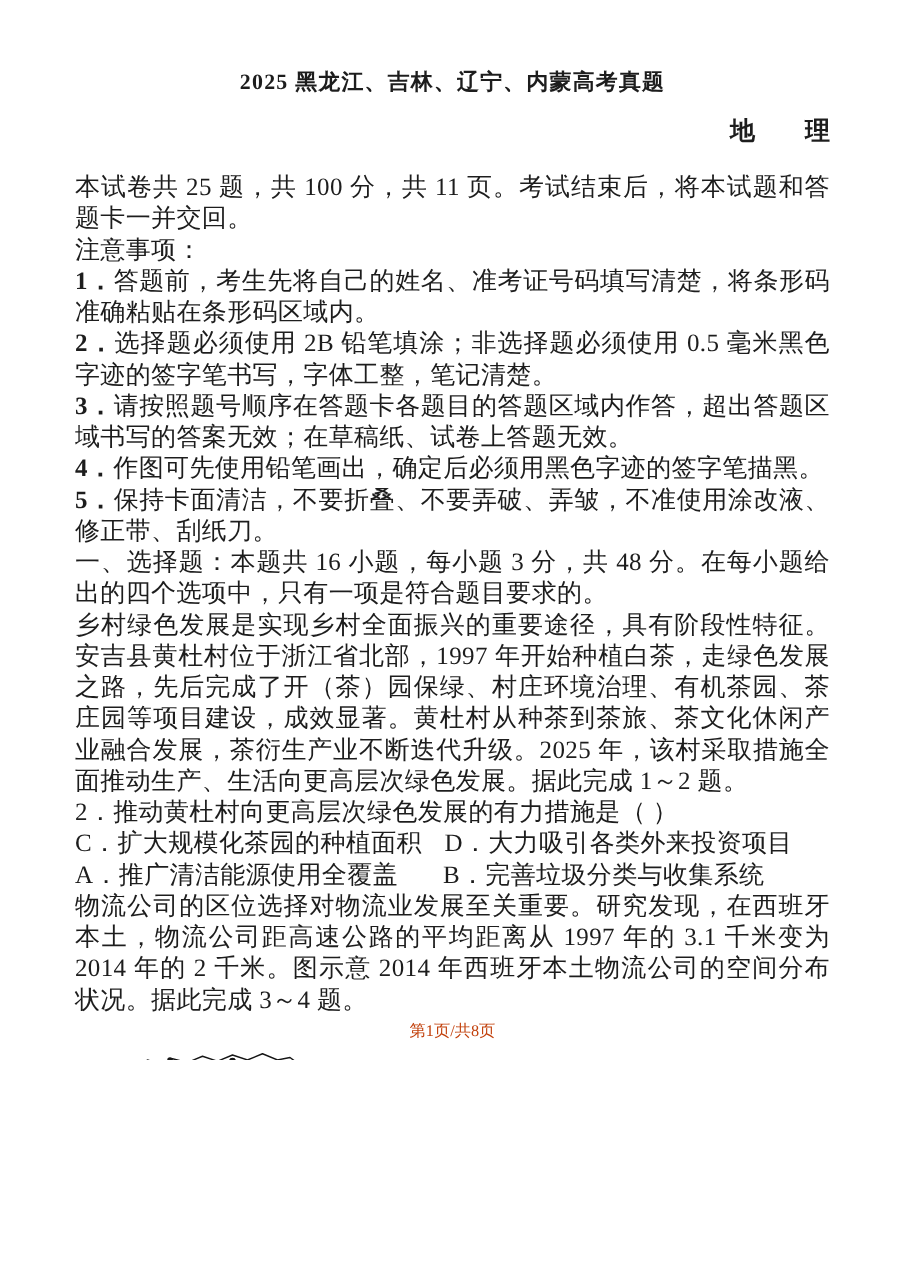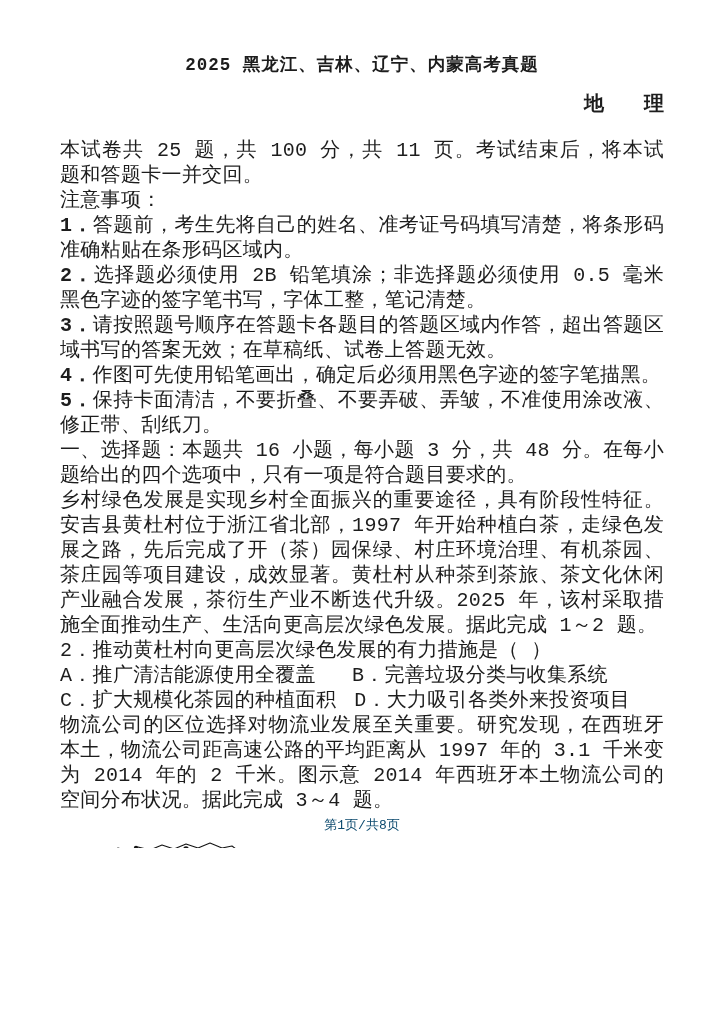--- a/index.html
+++ b/index.html
@@ -1,21 +1,21 @@
 <!DOCTYPE html>
 <html><head>
 <meta charset="utf-8">
 <style>
   html,body { margin:0; padding:0; background:#ffffff; }
   .page {
     position:relative;
     width:724px; height:848px;
     background:#ffffff;
     color:#1d1d1d;
-    font-family:Liberation Mono, monospace;
+    font-family:Liberation Serif, serif;
     overflow:hidden;
   }
   .content { padding:0 60px; }
   .title {
     margin:52px 0 0 0;
     text-align:center;
     font-size:17.5px; font-weight:bold;
     line-height:26px; letter-spacing:1px;
   }
   .subject {
@@ -33,21 +33,21 @@
   .note .num { font-weight:bold; }
   .opts span { margin-right:22px; }
   .opts span:last-child { margin-right:0; }
   .opts.wide span:first-child { margin-right:36px; }
   .opts.narrow span:first-child { margin-right:18px; }
   .figure { margin:4px 0 0 6px; }
   svg text { font-size:9.5px; fill:#1d1d1d; letter-spacing:0.5px; }
   svg text.scale-val { font-size:8.5px; }
   .footer {
     position:absolute; left:0; right:0; bottom:14px;
-    text-align:center; font-size:13px; color:#0c4a6e;
+    text-align:center; font-size:13px; color:#c2410c;
   }
 </style>
 </head>
 <body>
 
 <div class="page">
   <div class="content">
 
     <h1 class="title">2025 黑龙江、吉林、辽宁、内蒙高考真题</h1>
     <h2 class="subject">地　　理</h2>
@@ -69,25 +69,25 @@
     </div>
     <div class="note">
       <span class="num">5．</span><span>保持卡面清洁，不要折叠、不要弄破、弄皱，不准使用涂改液、修正带、刮纸刀。</span>
     </div>
 
     <p class="line">一、选择题：本题共 16 小题，每小题 3 分，共 48 分。在每小题给出的四个选项中，只有一项是符合题目要求的。</p>
     <p class="line">乡村绿色发展是实现乡村全面振兴的重要途径，具有阶段性特征。安吉县黄杜村位于浙江省北部，1997 年开始种植白茶，走绿色发展之路，先后完成了开（茶）园保绿、村庄环境治理、有机茶园、茶庄园等项目建设，成效显著。黄杜村从种茶到茶旅、茶文化休闲产业融合发展，茶衍生产业不断迭代升级。2025 年，该村采取措施全面推动生产、生活向更高层次绿色发展。据此完成 1～2 题。</p>
 
 
     <p class="line">2．推动黄杜村向更高层次绿色发展的有力措施是（  ）</p>
+    <div class="opts narrow">
+      <span>C．扩大规模化茶园的种植面积</span><span>D．大力吸引各类外来投资项目</span>
+    </div>
     <div class="opts wide">
       <span>A．推广清洁能源使用全覆盖</span><span>B．完善垃圾分类与收集系统</span>
-    </div>
-    <div class="opts narrow">
-      <span>C．扩大规模化茶园的种植面积</span><span>D．大力吸引各类外来投资项目</span>
     </div>
 
     <p class="line">物流公司的区位选择对物流业发展至关重要。研究发现，在西班牙本土，物流公司距高速公路的平均距离从 1997 年的 3.1 千米变为 2014 年的 2 千米。图示意 2014 年西班牙本土物流公司的空间分布状况。据此完成 3～4 题。</p>
 
     <div class="figure">
       <svg width="348" height="232" viewBox="0 0 348 232">
         <defs>
           <pattern id="hatch" width="3" height="3" patternUnits="userSpaceOnUse" patternTransform="rotate(45)">
             <rect width="3" height="3" fill="#ffffff"></rect>
             <line x1="0" y1="0" x2="0" y2="3" stroke="#111111" stroke-width="1.3"></line>

